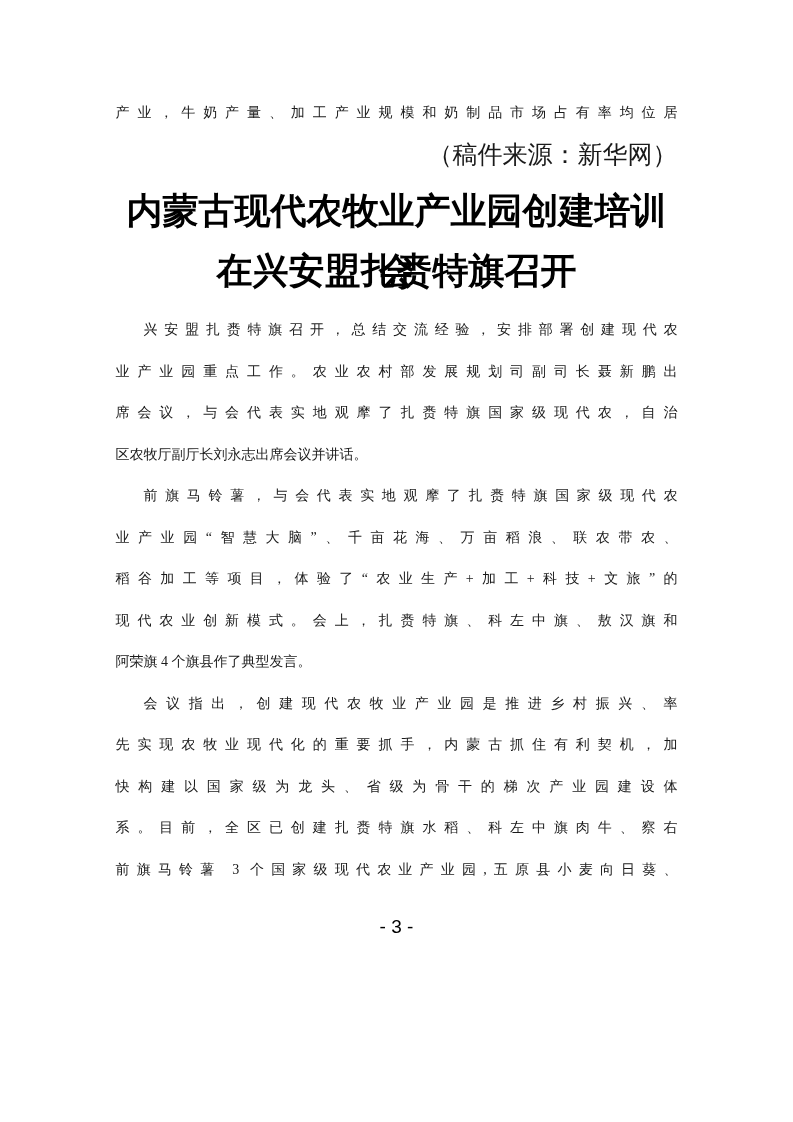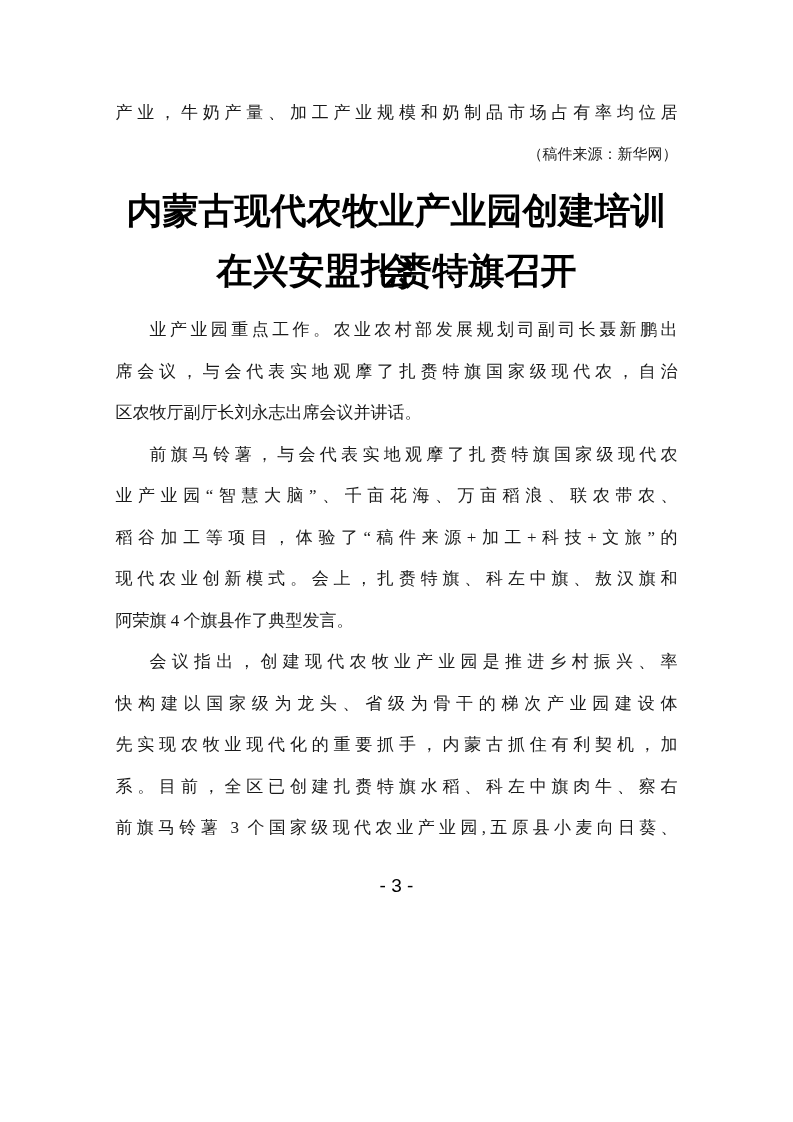--- a/index.html
+++ b/index.html
@@ -17,38 +17,38 @@
     color: #1a1a1a;
   }
   .content {
     width: 562px;
     margin: 0 auto;
     padding-top: 92px;
   }
   .line {
     height: 41.5px;
     line-height: 41.5px;
-    font-size: 17px;
+    font-size: 14px;
     letter-spacing: 0;
   }
   
   .line.jl {
     text-align: justify;
     text-align-last: justify;
   }
   .para .line:first-child {
     text-indent: 2em;
   }
   .para.no-indent .line:first-child {
     text-indent: 0;
   }
   .source-line {
     height: 41.5px;
     line-height: 41.5px;
-    font-size: 15px;
+    font-size: 25px;
     text-align: right;
   }
   .title {
     margin: 6px 0 8px 0;
     font-weight: 700;
     color: #000000;
   }
   .title .line {
     height: 60px;
     line-height: 60px;
@@ -76,37 +76,38 @@
       </div>
 
     <div class="source-line">（稿件来源：新华网）</div>
 
     <div class="title">
         <div class="line">内蒙古现代农牧业产业园创建培训会</div>
         <div class="line">在兴安盟扎赉特旗召开</div>
       </div>
 
     <div class="para justify-lines">
+        <div class="line jl">兴安盟扎赉特旗召开，总结交流经验，安排部署创建现代农</div>
         <div class="line jl">业产业园重点工作。农业农村部发展规划司副司长聂新鹏出</div>
         <div class="line jl">席会议，与会代表实地观摩了扎赉特旗国家级现代农，自治</div>
         <div class="line">区农牧厅副厅长刘永志出席会议并讲话。</div>
       </div>
 
     <div class="para justify-lines">
         <div class="line jl">前旗马铃薯，与会代表实地观摩了扎赉特旗国家级现代农</div>
         <div class="line jl">业产业园“智慧大脑”、千亩花海、万亩稻浪、联农带农、</div>
-        <div class="line jl">稻谷加工等项目，体验了“稿件来源+加工+科技+文旅”的</div>
+        <div class="line jl">稻谷加工等项目，体验了“农业生产+加工+科技+文旅”的</div>
         <div class="line jl">现代农业创新模式。会上，扎赉特旗、科左中旗、敖汉旗和</div>
         <div class="line">阿荣旗 4 个旗县作了典型发言。</div>
       </div>
 
     <div class="para justify-lines">
         <div class="line jl">会议指出，创建现代农牧业产业园是推进乡村振兴、率</div>
+        <div class="line jl">先实现农牧业现代化的重要抓手，内蒙古抓住有利契机，加</div>
         <div class="line jl">快构建以国家级为龙头、省级为骨干的梯次产业园建设体</div>
-        <div class="line jl">先实现农牧业现代化的重要抓手，内蒙古抓住有利契机，加</div>
         <div class="line jl">系。目前，全区已创建扎赉特旗水稻、科左中旗肉牛、察右</div>
         <div class="line jl">前旗马铃薯 3 个国家级现代农业产业园,五原县小麦向日葵、</div>
       </div>
 
   </div>
 
   <div class="footer">- 3 -</div>
 </div>
 
 </body></html>

